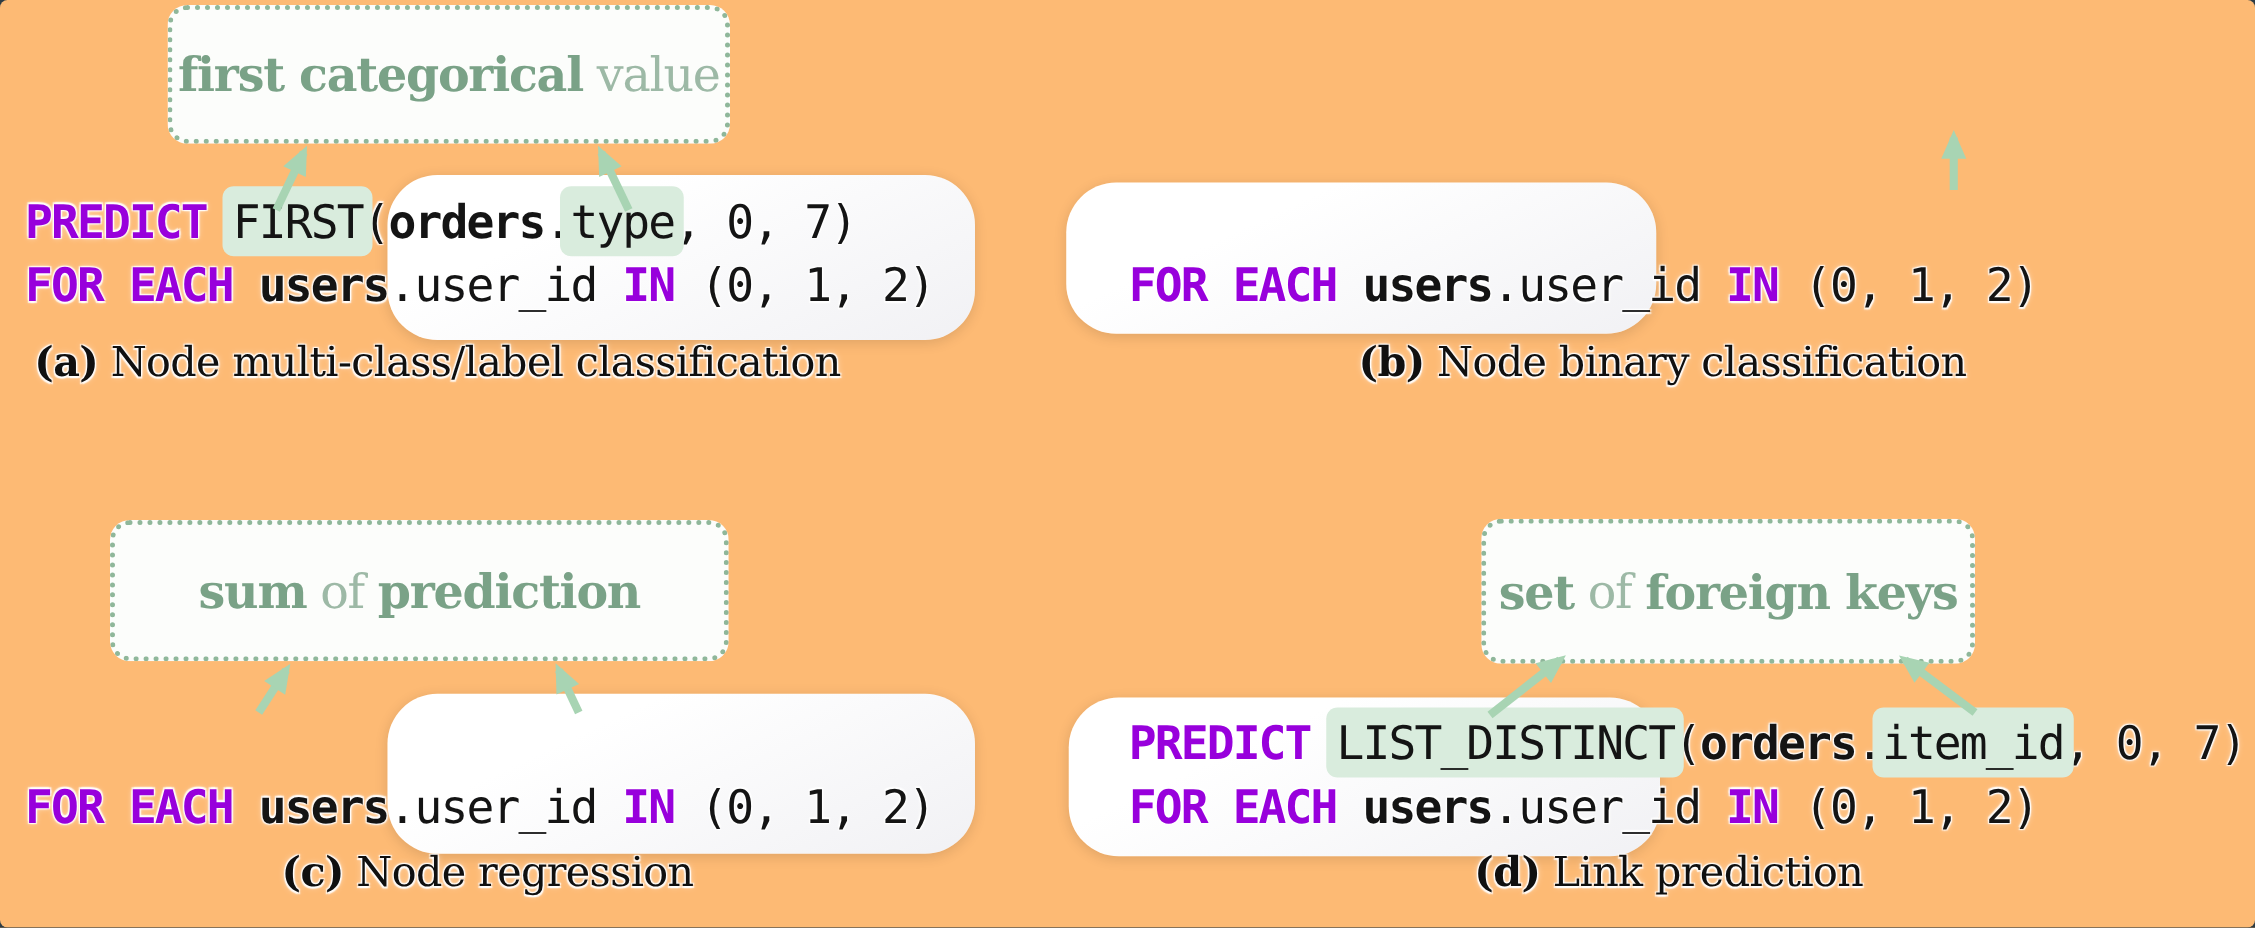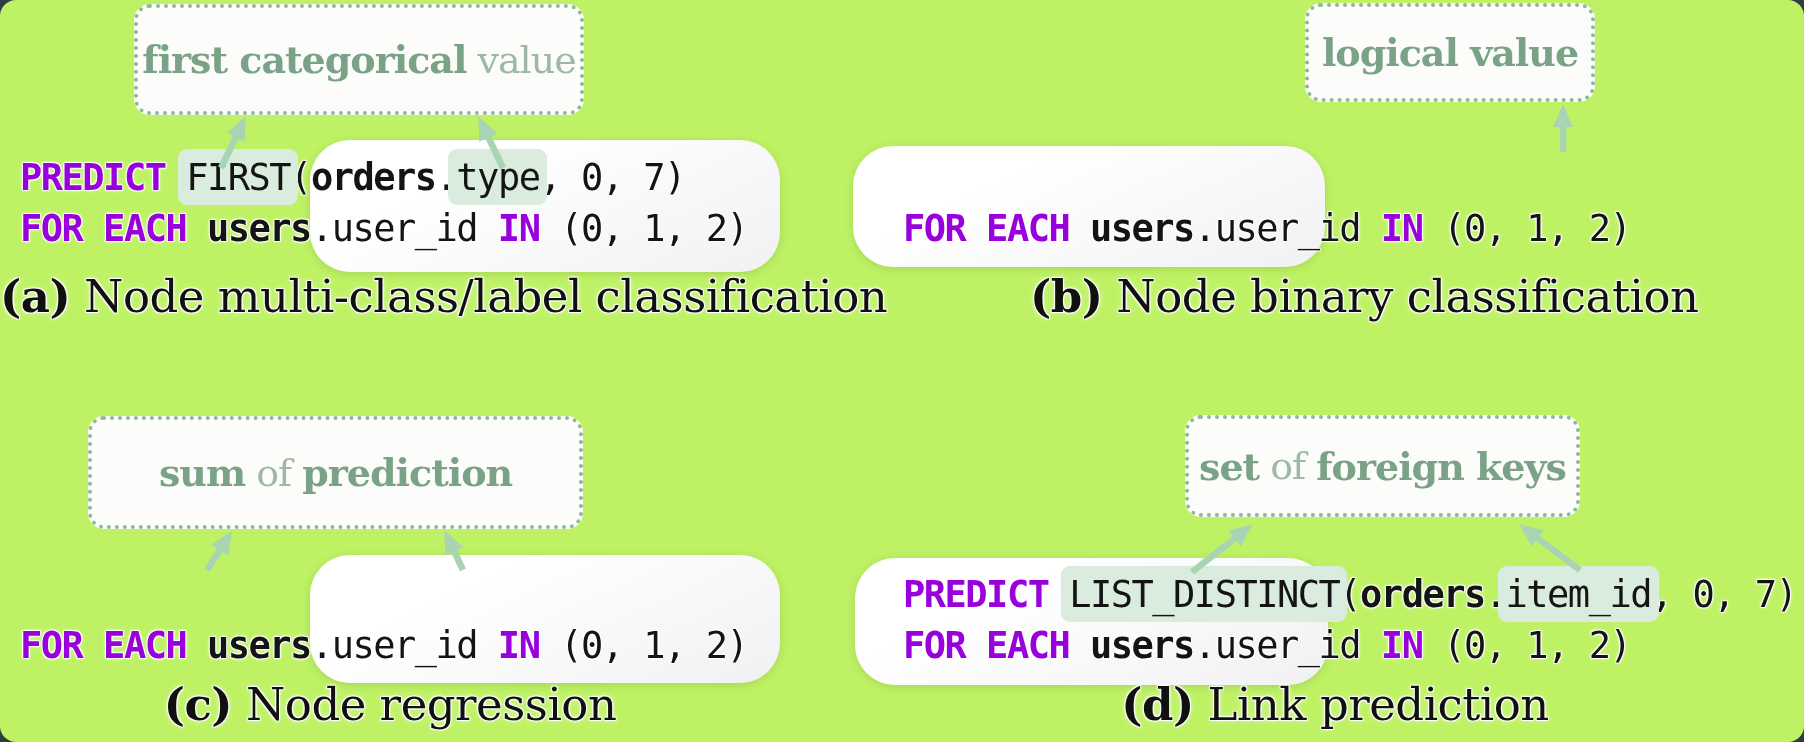--- a/index.html
+++ b/index.html
@@ -1,33 +1,33 @@
 <!DOCTYPE html>
 <html><head>
 <meta charset="utf-8">
 <style>
   html,body{margin:0;padding:0;background:#2e3c44;}
   .stage{
     position:relative;width:1804px;height:742px;overflow:hidden;
-    background:#bef264;border-radius:16px;
+    background:#fdba74;border-radius:6px;
     font-family:"DejaVu Serif",serif;
   }
   
   .lbox{
     position:absolute;background:#fcfdfb;border:4px dotted #8fb79a;border-radius:16px;
     display:flex;align-items:center;justify-content:center;white-space:pre;
     font-family:"DejaVu Serif",serif;font-size:38px;letter-spacing:-1px;
     box-sizing:border-box;z-index:3;
   }
   .lbox .b{font-weight:bold;color:#7aa287;white-space:pre;}
   .lbox .r{font-weight:normal;color:#9db9a6;white-space:pre;}
   #lbox-a{left:134px;top:4px;width:450px;height:111px;}
   #lbox-b{left:1305px;top:3px;width:290px;height:99px;}
   #lbox-c{left:88px;top:416px;width:495px;height:113px;}
-  #lbox-d{left:1185px;top:415px;width:395px;height:102px;}
+  #lbox-d{left:1185px;top:415px;width:395px;height:116px;}
 
   
   .cbox{
     position:absolute;border-radius:40px;z-index:1;
     background:linear-gradient(155deg,#ffffff 30%,#f1f1f4 100%);
     box-shadow:0 2px 10px rgba(0,0,0,0.12);
   }
   #cbox-a{left:310px;top:140px;width:470px;height:132px;}
   #cbox-b{left:853px;top:146px;width:472px;height:121px;}
   #cbox-c{left:310px;top:555px;width:470px;height:128px;}
@@ -51,21 +51,21 @@
     position:relative;text-shadow:none;
   }
   #aline1{left:5px;top:156px;}   #aline2{left:5px;top:207px;}
   #bline1{left:888px;top:156px;} #bline2{left:888px;top:207px;}
   #cline1{left:5px;top:573px;}   #cline2{left:5px;top:624px;}
   #dline1{left:888px;top:573px;} #dline2{left:888px;top:624px;}
 
   
   .cap{
     position:absolute;z-index:2;text-align:center;white-space:nowrap;
-    font-family:"DejaVu Serif",serif;font-size:45px;color:#101010;letter-spacing:-0.5px;
+    font-family:"DejaVu Serif",serif;font-size:33px;color:#101010;letter-spacing:-0.5px;
     text-shadow:1px 1px 1px rgba(255,255,255,.9),-1px -1px 1px rgba(255,255,255,.9),
                 1px -1px 1px rgba(255,255,255,.9),-1px 1px 1px rgba(255,255,255,.9),
                 0 0 6px rgba(255,255,255,.6);
   }
   .cap .tag{font-weight:bold;}
   #cap-a{left:0px;top:270px;width:700px;}
   #cap-b{left:1030px;top:270px;width:600px;}
   #cap-c{left:90px;top:678px;width:600px;}
   #cap-d{left:1035px;top:678px;width:600px;}
 
@@ -77,23 +77,20 @@
 
 <div class="stage">
 
   <div class="cbox" id="cbox-a"></div>
   <div class="cbox" id="cbox-b"></div>
   <div class="cbox" id="cbox-c"></div>
   <div class="cbox" id="cbox-d"></div>
 
   <div class="lbox" id="lbox-a">
     <span class="b">first categorical</span><span class="r"> value</span>
-  </div>
-  <div class="lbox" id="lbox-b">
-    <span class="b">logical value</span>
   </div>
   <div class="lbox" id="lbox-c">
     <span class="b">sum</span><span class="r"> of </span><span class="b">prediction</span>
   </div>
   <div class="lbox" id="lbox-d">
     <span class="b">set</span><span class="r"> of </span><span class="b">foreign keys</span>
   </div>
 
   <div class="cline" id="aline1"><span class="kw">PREDICT </span><span class="hl">FIRST</span><span>(</span><span class="tbl">orders</span><span>.</span><span class="hl">type</span><span>, 0, 7)</span></div>
   <div class="cline" id="aline2"><span class="kw">FOR EACH </span><span class="tbl">users</span><span>.user_id </span><span class="kw">IN</span><span> (0, 1, 2)</span></div>

